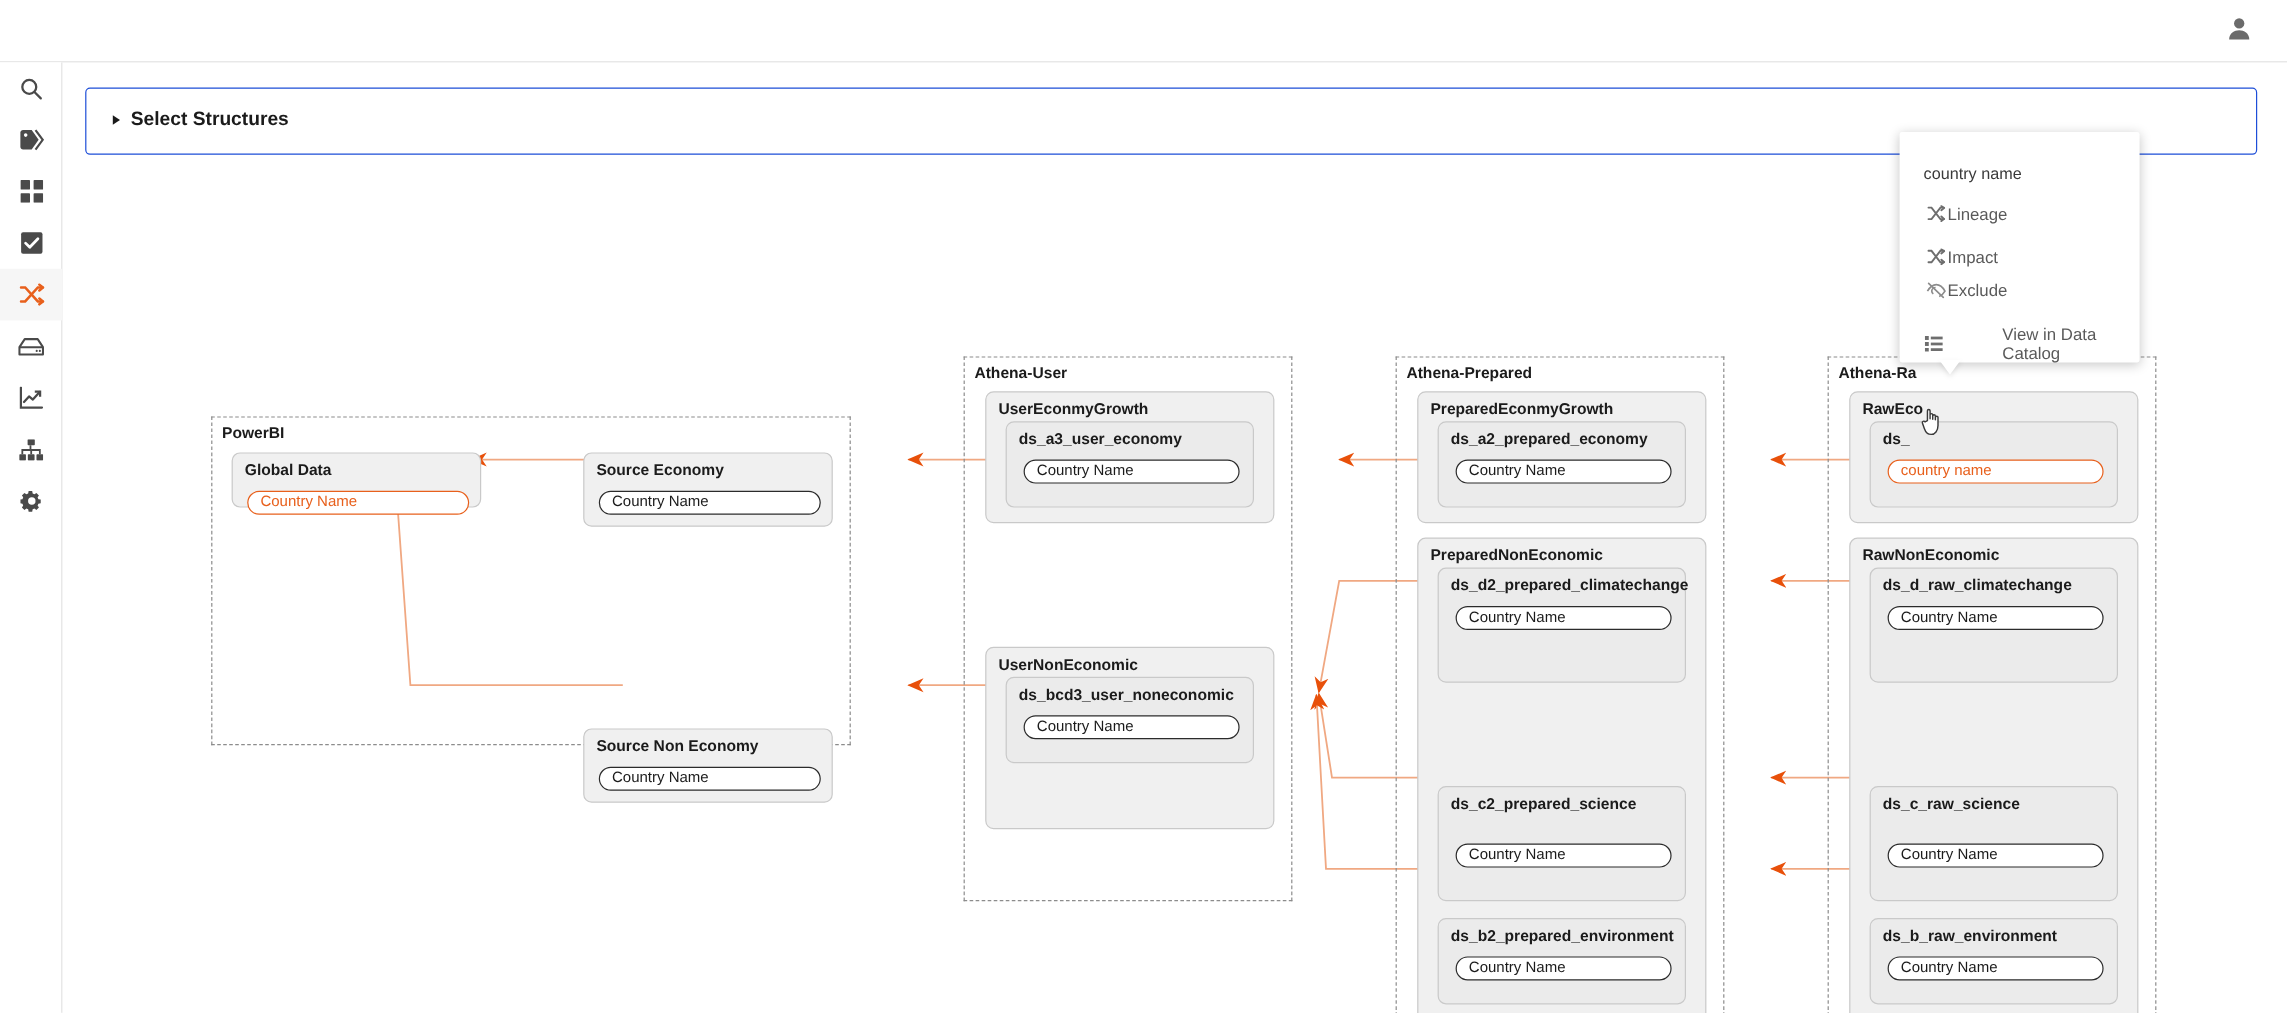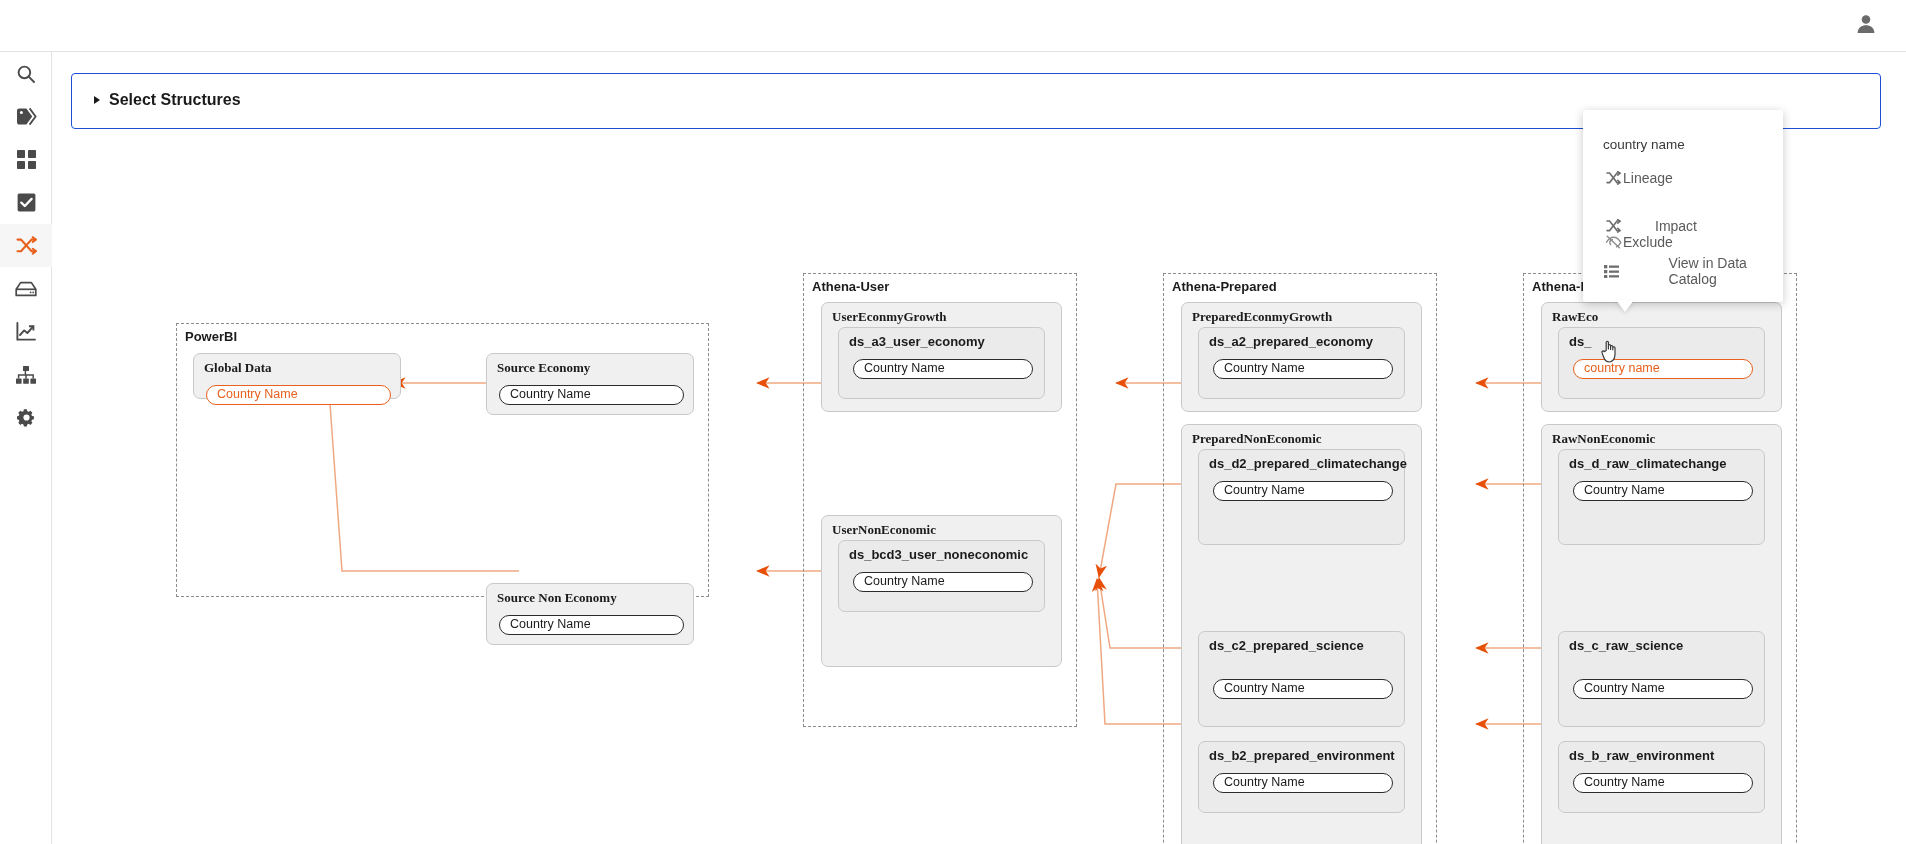--- a/index.html
+++ b/index.html
@@ -33,28 +33,28 @@
   #select-structures-header { position:absolute; left:22px; top:17px;
       display:flex; align-items:center; gap:9px; cursor:pointer; }
   #select-structures-header .caret { width:0;height:0;border-left:6px solid #1a1a1a;
       border-top:4px solid transparent;border-bottom:4px solid transparent; }
   #select-structures-header .lbl { font-size:16px; font-weight:bold; color:#1b1b1b; }
 
   
   #graph { position:absolute; left:0; top:96px; width:1853px; height:695px; }
   #edges { position:absolute; left:0; top:0; width:1853px; height:695px; }
 
-  .grp { position:absolute; border:1px dashed #8c8c8c; background:transparent; }
+  .grp { position:absolute; border:1px dashed #8c8c8c; background:transparent;margin-top:24px; }
   .grp > .grp-title { position:absolute; left:8px; top:5px; font-size:13px;
       font-weight:bold; color:#1b1b1b; white-space:nowrap; }
 
   .sys { position:absolute; background:#f0f0f0; border:1px solid #c9c9c9;
          border-radius:7px; }
   .sys > .sys-title { position:absolute; left:10px; top:6px; font-size:13px;
-      font-weight:bold; color:#1b1b1b; white-space:nowrap;font-family:Liberation Serif, serif; }
+      font-weight:bold; color:#1b1b1b; white-space:nowrap; }
 
   .tbl { position:absolute; background:#ebebeb; border:1px solid #c9c9c9;
          border-radius:7px; }
   .tbl > .tbl-title { position:absolute; left:10px; top:6px; font-size:13px;
       font-weight:bold; color:#1b1b1b; white-space:nowrap; }
 
   .fld { position:absolute; height:20px; background:#ffffff;
          border:1.5px solid #2b2b2b; border-radius:10px;
          font-size:12.5px; color:#1b1b1b; line-height:17px; padding-left:10px;
          white-space:nowrap; overflow:hidden; cursor:pointer; }
@@ -324,21 +324,21 @@
       <svg width="15" height="14" viewBox="0 0 15 14" fill="none" stroke="#6e6e6e" stroke-width="1.6" stroke-linecap="round">
         <path d="M1 2 H3.6 L11 11.6 H14"></path>
           <path d="M1 11.6 H3.6 L11 2 H14"></path>
         <path d="M11.8 0.6 L14 2.4 L11.8 4.2"></path>
           <path d="M11.8 9.4 L14 11.4 L11.8 13.2"></path>
       </svg>
       </span>
     <span class="cl">Lineage</span>
   </div>
 
-  <div class="ctx-item" style="top:100px;gap:32px;">
+  <div class="ctx-item" style="top:88px;">
     <span class="ci">
       <svg width="15" height="14" viewBox="0 0 15 14" fill="none" stroke="#6e6e6e" stroke-width="1.6" stroke-linecap="round">
         <path d="M1 2 H3.6 L11 11.6 H14"></path>
           <path d="M1 11.6 H3.6 L11 2 H14"></path>
         <path d="M11.8 0.6 L14 2.4 L11.8 4.2"></path>
           <path d="M11.8 9.4 L14 11.4 L11.8 13.2"></path>
       </svg>
       </span>
     <span class="cl">Impact</span>
   </div>
@@ -347,21 +347,21 @@
     <span class="ci">
       <svg width="17" height="14" viewBox="0 0 17 14" fill="none" stroke="#8c8c8c" stroke-width="1.4">
         <path d="M1.2 7.6 C3.6 3.6 6.2 2.2 8.6 2.2 C11 2.2 13.6 3.6 15.8 7.6 C14.4 10 12.8 11.4 11 12.1"></path>
         <path d="M6.1 9.9 C5.2 9.3 4.8 8.5 4.8 7.6 C4.8 5.8 6.3 4.6 8 4.6"></path>
         <line x1="2.2" y1="1.2" x2="14.4" y2="12.8" stroke-linecap="round"></line>
       </svg>
       </span>
     <span class="cl">Exclude</span>
   </div>
 
-  <div class="ctx-item" style="top:145px;gap:48px;">
+  <div class="ctx-item" style="top:160px;gap:48px;">
     <span class="ci">
       <svg width="15" height="13" viewBox="0 0 15 13" fill="#6e6e6e">
         <rect x="0" y="0" width="3.3" height="3.3"></rect>
           <rect x="5" y="0.5" width="10" height="2.3"></rect>
         <rect x="0" y="5" width="3.3" height="3.3"></rect>
           <rect x="5" y="5.5" width="10" height="2.3"></rect>
         <rect x="0" y="10" width="3.3" height="3.3"></rect>
           <rect x="5" y="10.2" width="10" height="2.3"></rect>
       </svg>
       </span>

